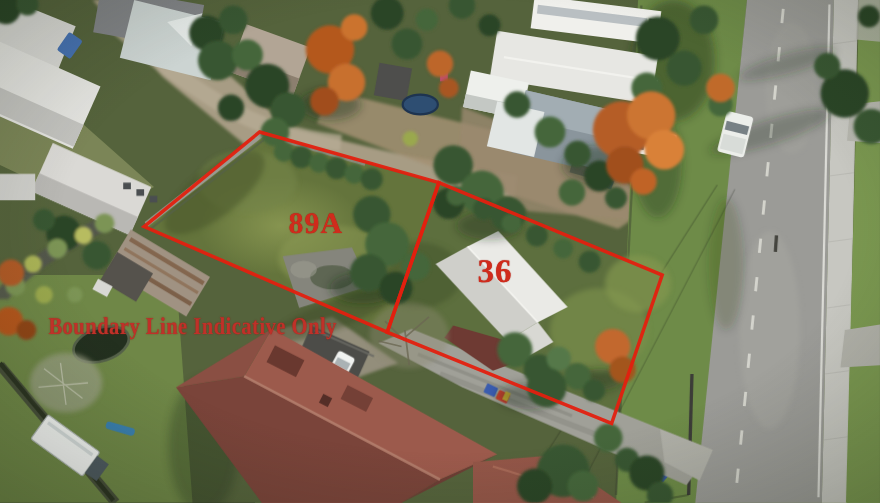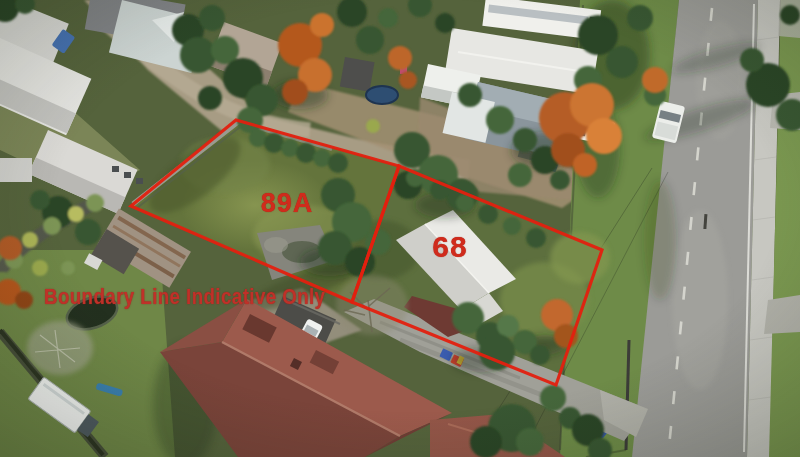--- a/index.html
+++ b/index.html
@@ -1,18 +1,18 @@
 <!DOCTYPE html>
 <html><head>
 <meta charset="utf-8">
 <style>
   html,body{margin:0;padding:0;background:#222;}
   .stage{
     position:relative;width:800px;height:457px;overflow:hidden;
-    font-family:Liberation Sans, sans-serif;
+    font-family:Liberation Serif, serif;
     background:#5c6a40;
   }
   .stage svg{position:absolute;inset:0;display:block;}
   .lot-label{
     position:absolute;font-weight:700;line-height:1;
     transform:translate(-50%,-50%);
     text-shadow:0 0 1px rgba(150,20,10,.9);
     white-space:nowrap;pointer-events:none;
   }
   .lot-label.a{font-size:27px;letter-spacing:1px;}
@@ -363,16 +363,16 @@
   <rect x="0" y="0" width="800" height="457" fill="url(#vg)"></rect>
 
   <g fill="none" stroke-linejoin="miter">
     <polygon points="131,206 236,120 399,166 352,302" stroke="#e3200f" stroke-width="3.2" opacity=".95" style="stroke: rgb(227, 32, 15);"></polygon>
     <polygon points="399,166 602,250 556,385 352,302" stroke="#e3200f" stroke-width="3.2" opacity=".95" style="stroke: rgb(227, 32, 15);"></polygon>
   </g>
 </svg>
 
 <div class="lot-label a" style="left:287px;top:203px;color:#d02b1c">89A</div>
 
-<div class="lot-label b" style="left:450px;top:247px;color:#d02b1c">68</div>
+<div class="lot-label b" style="left:450px;top:247px;color:#d02b1c">36</div>
 
 <div class="disclaimer" style="left:44px;top:284px;color:#bf3129">Boundary Line Indicative Only</div>
 </div>
 
 </body></html>

